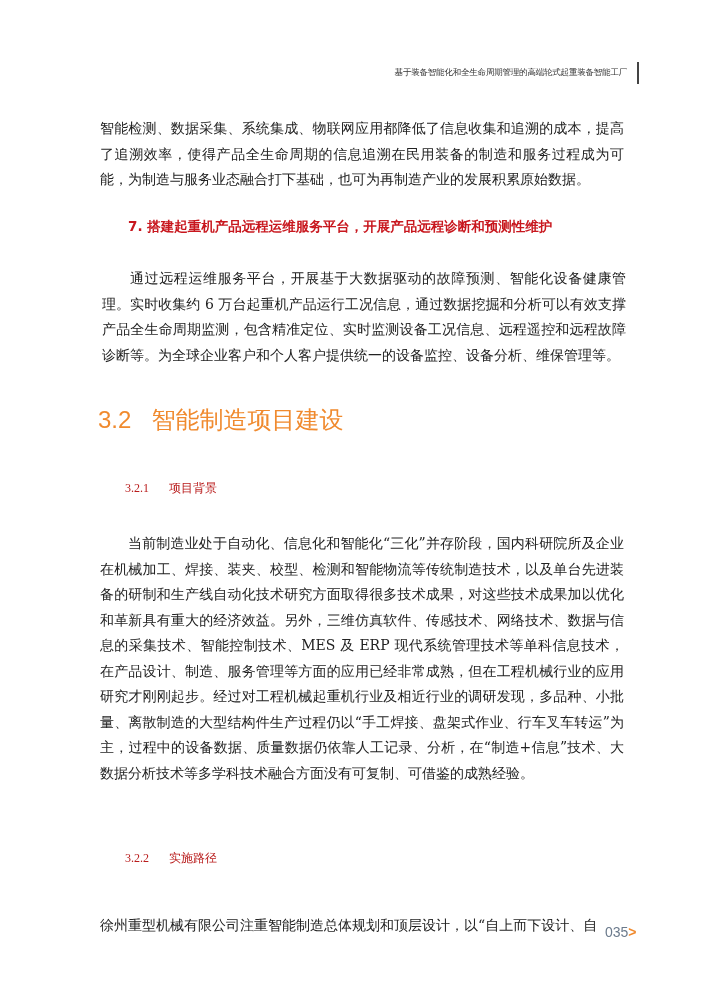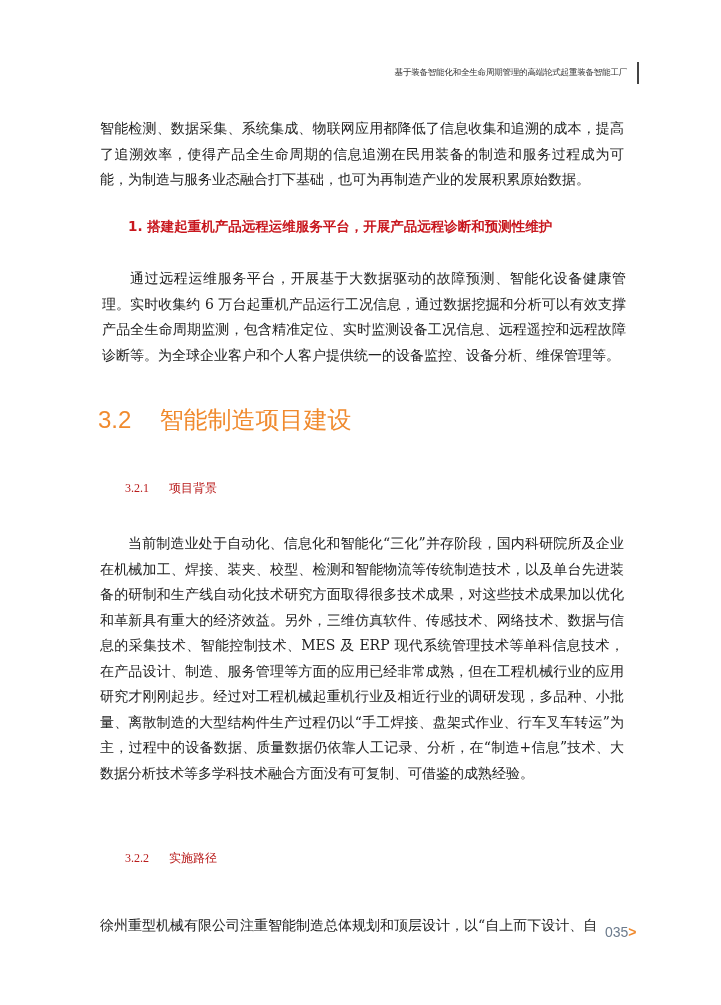--- a/index.html
+++ b/index.html
@@ -5,38 +5,38 @@
     html, body { margin: 0; padding: 0; background: #ffffff; }
     body { width: 721px; height: 1005px; position: relative; overflow: hidden;
       font-family: "DejaVu Serif", "Liberation Serif", serif; color: #222; }
     .header { position: absolute; top: 62px; right: 82px; display: flex; align-items: center; }
     .header-text { font-family: "DejaVu Sans", "Liberation Sans", sans-serif; font-size: 8.5px; color: #333; letter-spacing: -0.2px; margin-left: 36px; }
     .header-bar { width: 2px; height: 22px; background: #444; margin-left: 10px; }
     .para { position: absolute; left: 100px; width: 524px; font-size: 14px; line-height: 25.5px; text-align: justify; color: #222; }
     .indent { text-indent: 28px; }
     .red-heading { position: absolute; left: 128px; top: 218px; font-family: "DejaVu Sans", "Liberation Sans", sans-serif; font-weight: bold; font-size: 13.5px; color: #c8171e; }
     .h2 { position: absolute; left: 98px; top: 404px; font-family: "Liberation Sans", "DejaVu Sans", sans-serif; font-size: 24px; color: #f08a2e; font-weight: 500; }
-    .h2 .num { margin-right: 28px; }
+    .h2 .num { margin-right: 20px; }
     .h2 .title { font-weight: normal; }
     .h3 { position: absolute; left: 125px; font-family: Liberation Serif, serif; font-size: 12px; color: #b91c1c; }
     .h3 .num { margin-right: 20px; }
     .footer { position: absolute; top: 924px; left: 605px; font-family: "Liberation Sans", "DejaVu Sans", sans-serif; font-size: 14px; color: #6b7a8c; }
     .footer .arrow { color: #f08a2e; font-weight: bold; }
   </style>
 </head>
 <body>
 
 <div class="header">
   <span class="header-text">基于装备智能化和全生命周期管理的高端轮式起重装备智能工厂</span>
   <span class="header-bar"></span>
 </div>
 
 <p class="para" style="top:116px; margin:0;">智能检测、数据采集、系统集成、物联网应用都降低了信息收集和追溯的成本，提高了追溯效率，使得产品全生命周期的信息追溯在民用装备的制造和服务过程成为可能，为制造与服务业态融合打下基础，也可为再制造产业的发展积累原始数据。</p>
 
-<div class="red-heading">1. 搭建起重机产品远程运维服务平台，开展产品远程诊断和预测性维护</div>
+<div class="red-heading">7. 搭建起重机产品远程运维服务平台，开展产品远程诊断和预测性维护</div>
 
 <p class="para indent" style="top:264px; margin:2px;">通过远程运维服务平台，开展基于大数据驱动的故障预测、智能化设备健康管理。实时收集约 6 万台起重机产品运行工况信息，通过数据挖掘和分析可以有效支撑产品全生命周期监测，包含精准定位、实时监测设备工况信息、远程遥控和远程故障诊断等。为全球企业客户和个人客户提供统一的设备监控、设备分析、维保管理等。</p>
 
 <div class="h2">
   <span class="num">3.2</span><span class="title">智能制造项目建设</span>
 </div>
 
 <div class="h3" style="top:480px;">
   <span class="num">3.2.1</span><span>项目背景</span>
 </div>

